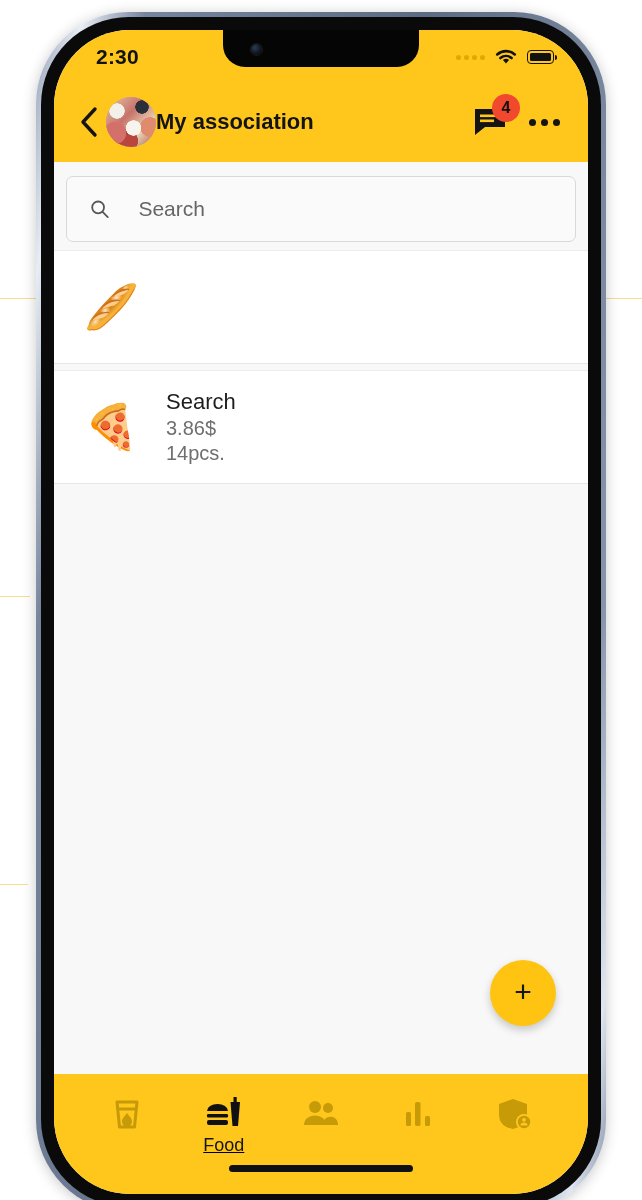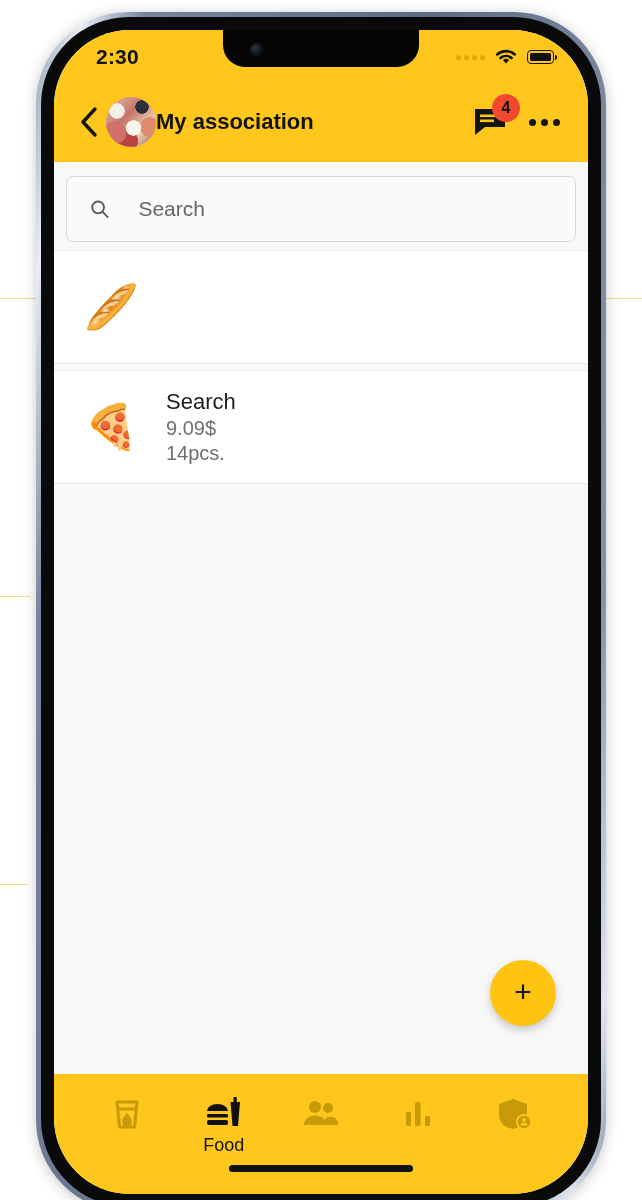--- a/index.html
+++ b/index.html
@@ -251,20 +251,21 @@
   }
   .fab span { font-size: 30px; color: #151515; line-height: 1; margin-top: -3px; }
 
   
   .bottomnav {
     background: #FFC71C;
     height: 120px;
     display: flex;
     align-items: flex-start;
     padding: 22px 24px 0 24px;
+    text-decoration: underline;
   }
   .nav-item {
     flex: 1 1 0;
     display: flex;
     flex-direction: column;
     align-items: center;
     gap: 3px;
   }
   .nav-label { font-size: 18px; color: #141414; }
   .home-indicator {
@@ -365,21 +366,21 @@
           </div>
 
           <div class="card">
             <div class="food-emoji">🥖</div>
           </div>
 
           <div class="card">
             <div class="food-emoji">🍕</div>
             <div class="card-text">
               <div class="item-name">Search</div>
-              <div class="item-price">9.09$</div>
+              <div class="item-price">3.86$</div>
               <div class="item-qty">14pcs.</div>
             </div>
           </div>
 
           <div class="fab">
             <span>+</span>
           </div>
         </div>
 
         <div class="bottomnav">

